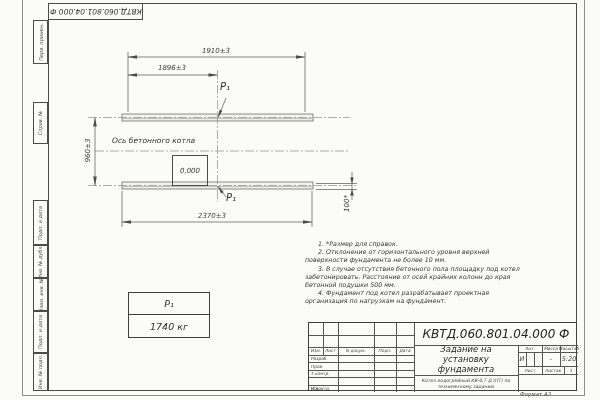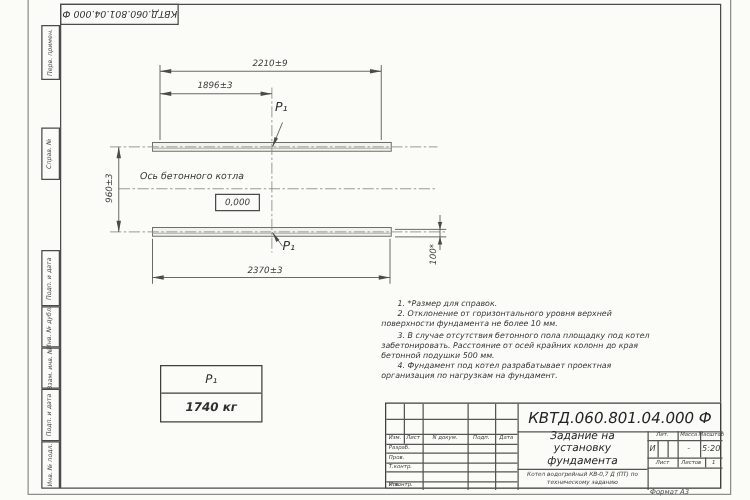--- a/index.html
+++ b/index.html
@@ -116,37 +116,37 @@
       <polygon points="95,185.5 93.2,176.5 96.8,176.5"></polygon>
       <polygon points="122,222 131,220.2 131,223.8"></polygon>
       <polygon points="312,222 303,220.2 303,223.8"></polygon>
       <polygon points="352,183.5 350.2,177.5 353.8,177.5"></polygon>
       <polygon points="352,189.5 350.2,195.5 353.8,195.5"></polygon>
       <polygon points="218,117.5 222.4,110.7 219.6,109.5"></polygon>
       <polygon points="218,186 221,193.6 223.6,192"></polygon>
     </g>
   </svg>
 
-  <div class="abs dim-text ctr" style="left:176px;top:46px;width:80px;height:9px;">2210±9</div>
+  <div class="abs dim-text ctr" style="left:176px;top:46px;width:80px;height:9px;">1910±3</div>
   <div class="abs dim-text ctr" style="left:132px;top:63px;width:80px;height:9px;">1896±3</div>
   <div class="abs dim-text ctr" style="left:67px;top:146px;width:40px;height:9px;transform:rotate(-90deg);">960±3</div>
   <div class="abs dim-text ctr" style="left:172px;top:211px;width:80px;height:9px;">2370±3</div>
   <div class="abs dim-text ctr" style="left:331px;top:199px;width:30px;height:9px;transform:rotate(-90deg);">100*</div>
 
   <div class="abs it" style="left:220px;top:81px;font-size:10px;color:#2f2f2f;">P₁</div>
   <div class="abs it" style="left:226px;top:192px;font-size:10px;color:#2f2f2f;">P₁</div>
 
   <div class="abs it" style="left:112px;top:136px;font-size:7.5px;white-space:nowrap;color:#353535;">Ось бетонного котла</div>
-  <div class="abs box ctr it" style="left:172px;top:155px;width:36px;height:14px;font-size:7px;">
+  <div class="abs box ctr it" style="left:172px;top:155px;width:36px;height:31px;font-size:7px;">
     <span>0,000</span>
   </div>
 
   <div class="abs" style="left:128px;top:292px;width:82px;height:46px;border:1.4px solid #3f3f3b;box-sizing:border-box;">
     <div class="ctr it" style="height:21px;border-bottom:1.2px solid #3f3f3b;font-size:9.5px;color:#2f2f2f;">P₁</div>
-    <div class="ctr it" style="height:22px;font-size:9.5px;color:#2f2f2f;font-weight:bold;">1740 кг</div>
+    <div class="ctr it" style="height:22px;font-size:9.5px;color:#2f2f2f;">1740 кг</div>
   </div>
 
   <div id="notes" class="abs" style="left:305px;top:240px;width:222px;">
     <p class="note-p">1. *Размер для справок.</p>
     <p class="note-p">2. Отклонение от горизонтального уровня верхней поверхности фундамента не более 10 мм.</p>
     <p class="note-p">3. В случае отсутствия бетонного пола площадку под котел забетонировать. Расстояние от осей крайних колонн до края бетонной подушки 500 мм.</p>
     <p class="note-p">4. Фундамент под котел разрабатывает проектная организация по нагрузкам на фундамент.</p>
   </div>
 
   <div id="title-block" class="abs" style="left:308px;top:322px;width:269px;height:69px;border:1.4px solid #3f3f3b;box-sizing:border-box;">

